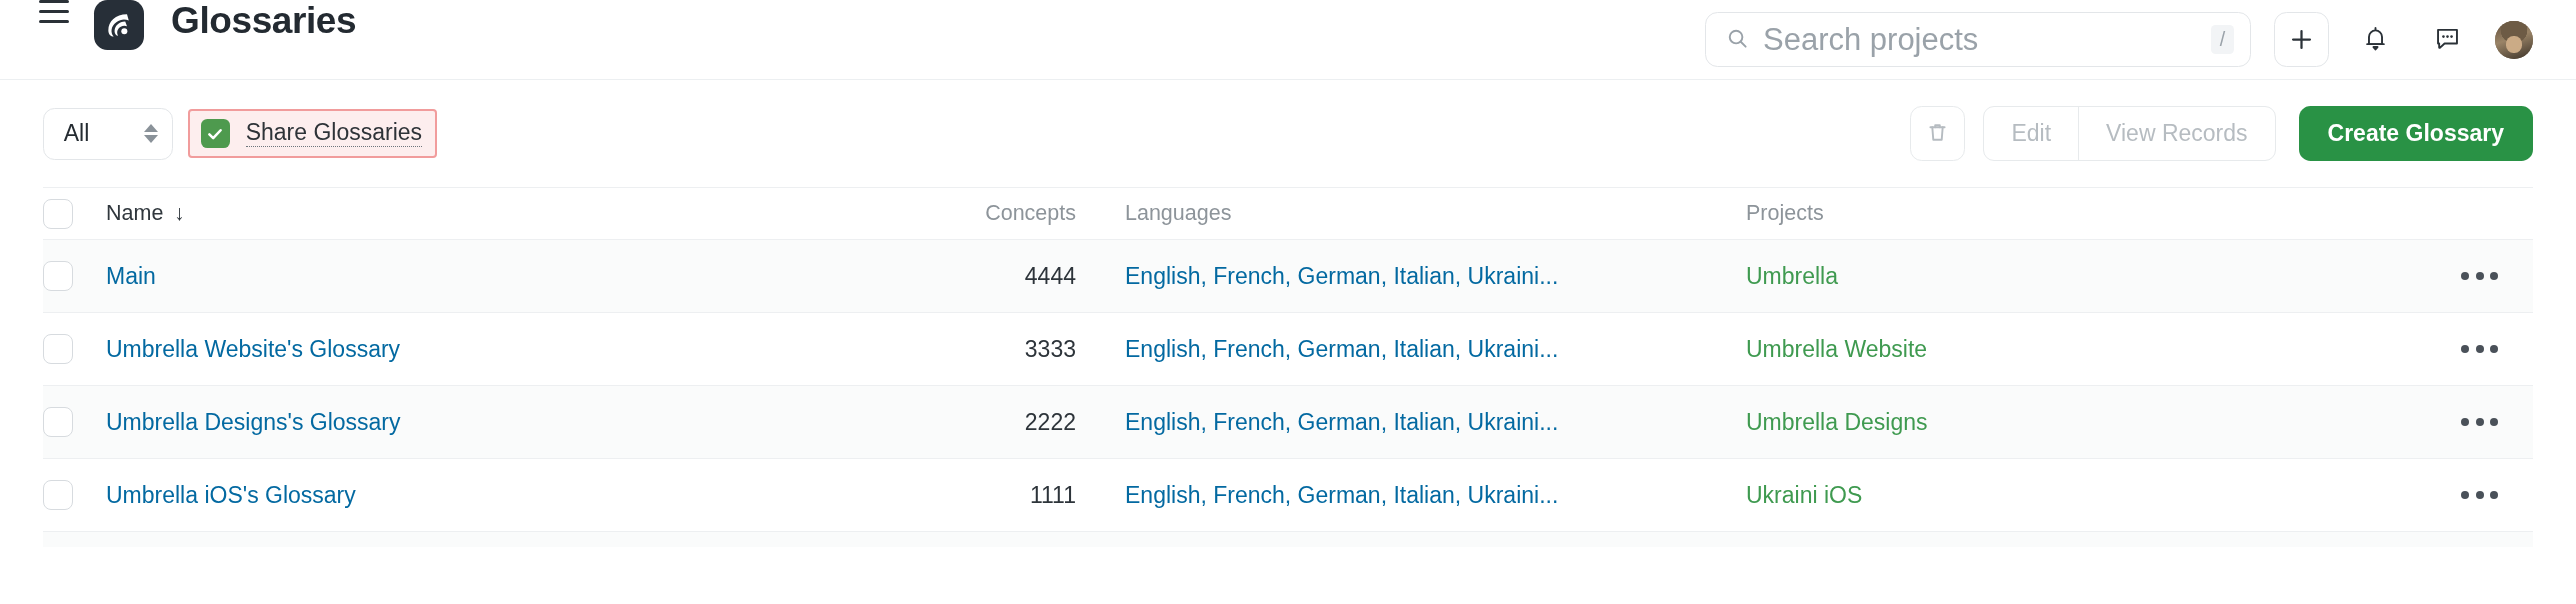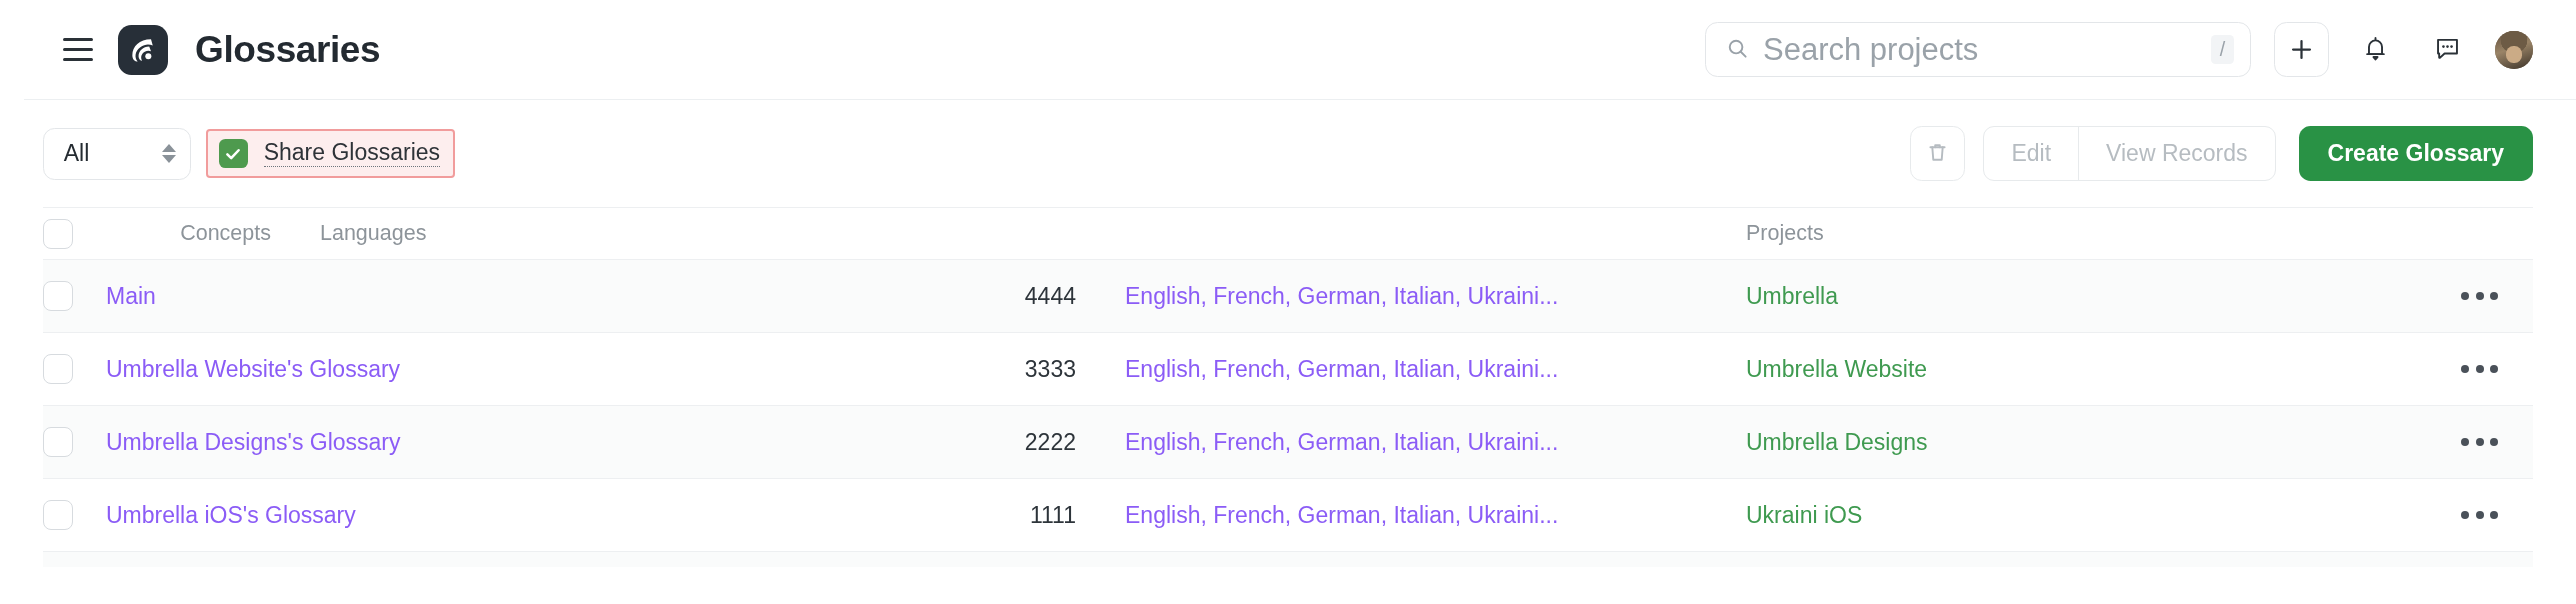--- a/index.html
+++ b/index.html
@@ -7,27 +7,25 @@
     width: 2576px;
     height: 605px;
     background: #ffffff;
     font-family: "Liberation Sans", sans-serif;
     overflow: hidden;
   }
 
   
   .topbar {
     position: relative;
-    height: 100px;
-    display: flex;
-    align-items: center;
+    height: 80px;
+    display: flex;
     padding: 0 43px 0 39px;
     border-bottom: 1.8px solid #eceff1;
     background: #fff;
-    margin-left: 24px;
   }
   .hamburger {
     width: 30px; height: 23px;
     display: flex; flex-direction: column; justify-content: space-between;
     cursor: pointer; flex: none;
   }
   .hamburger span { display:block; height: 2.7px; width: 100%; background: #2a3137; border-radius: 1.8px; }
 
   .brand-logo {
     width: 50px; height: 50px;
@@ -127,21 +125,21 @@
 
   
   .toolbar {
     height: 107px;
     display: flex;
     align-items: center;
     padding: 0 43px;
     background: #fff;
   }
   .select-all {
-    width: 148px; height: 52px;
+    width: 130px; height: 52px;
     border: 1.8px solid #e3e6e9;
     border-radius: 11.6px;
     display: flex; align-items: center;
     justify-content: space-between;
     padding: 0 14.3px 0 19.7px;
     font-size: 23px;
     color: #242b31;
     cursor: pointer;
     background: #fff;
     text-align: right;
@@ -256,21 +254,21 @@
     width: 30px; height: 30px;
     border: 1.8px solid #d7dbdf;
     border-radius: 8px;
     background: #fff;
     cursor: pointer;
     flex: none;
   }
 
   .cell {
     font-size: 23px;
-    color: #8b5cf6;
+    color: #0369a1;
     white-space: nowrap;
     overflow: hidden;
     text-overflow: ellipsis;
   }
   .cell.num { font-size: 23px; color: #2d343a; }
   .cell.link { color: #3f9a50; cursor: pointer; }
 
   .dots { display: flex; gap: 6.3px; cursor: pointer; }
   .dots i { width: 8px; height: 8px; border-radius: 50%; background: #4a5159; display:block; }
 </style>
@@ -384,20 +382,26 @@
     <div class="create-btn">Create Glossary</div>
   </div>
 </div>
 
 <div class="table">
 
   <div class="trow head">
     <div class="c-check">
       <span class="cb"></span>
     </div>
+    <div class="c-name">
+      <span class="hd name">
+        <span>Name</span>
+        <span class="sort-arrow">↓</span>
+      </span>
+    </div>
     <div class="c-concepts">
       <span class="hd">Concepts</span>
     </div>
     <div class="c-langs">
       <span class="hd">Languages</span>
     </div>
     <div class="c-projects">
       <span class="hd">Projects</span>
     </div>
     <div class="c-menu"></div>

